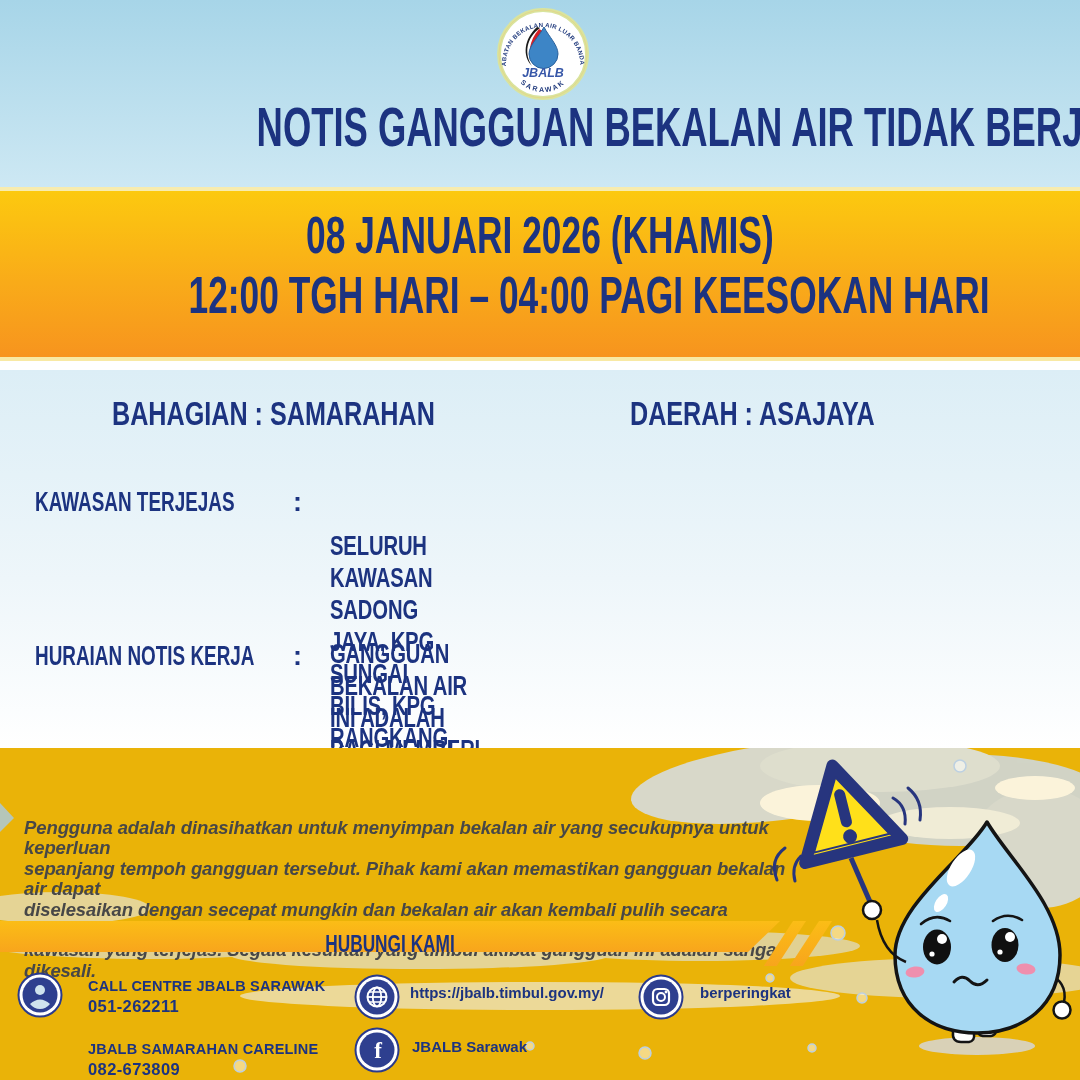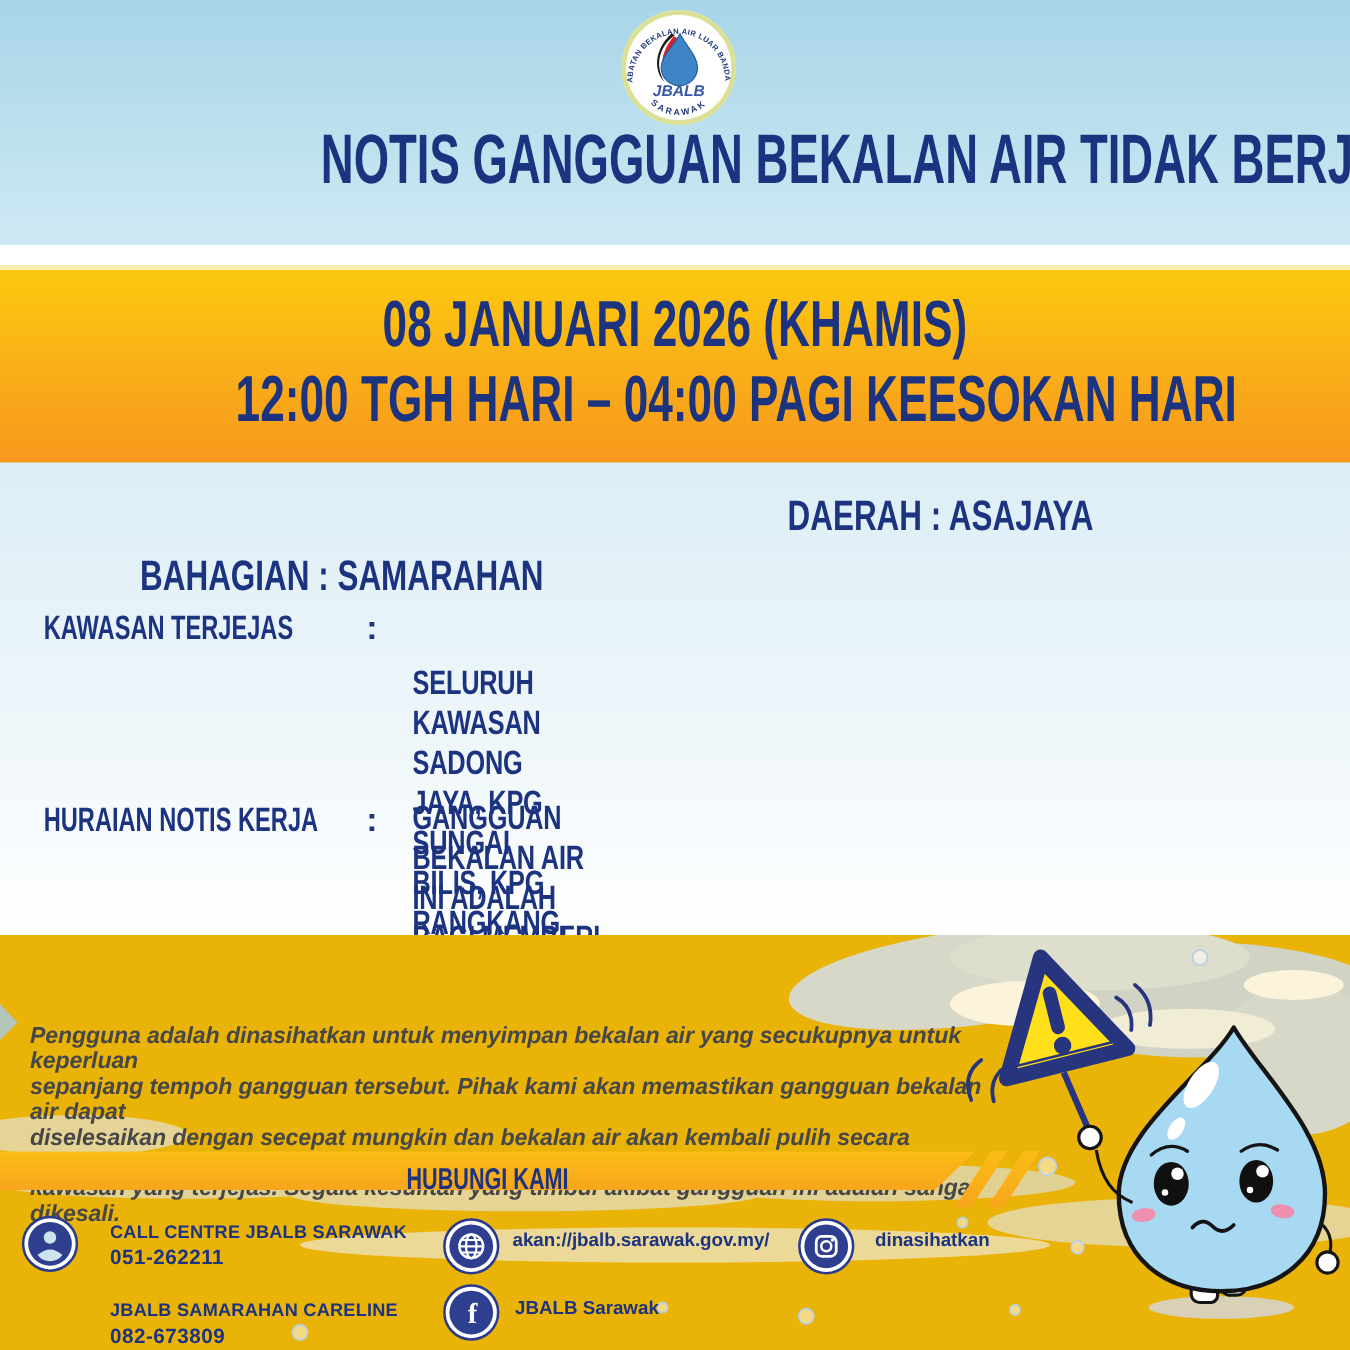--- a/index.html
+++ b/index.html
@@ -10,21 +10,21 @@
   .cx{display:inline-block;white-space:nowrap;font-weight:bold;color:#1c3380;}
 
   
   .top-sec{left:0;top:0;width:1080px;height:196px;
            background:linear-gradient(180deg,#a7d5e8 0%,#bfe1ef 60%,#cfe9f4 100%);}
   .logo-svg{left:497px;top:8px;width:92px;height:92px;}
   .title-wrap{left:0;right:0;top:94px;text-align:center;}
   .t-title{font-size:56px;transform:scaleX(.65);letter-spacing:0;}
 
   
-  .date-banner{left:0;top:212px;width:1080px;height:174px;box-sizing:border-box;
+  .date-banner{left:0;top:187px;width:1080px;height:174px;box-sizing:border-box;
                background:linear-gradient(180deg,#fcc90f 0%,#f9ab19 55%,#f7941e 100%);
                border-top:4px solid #f8ecae;border-bottom:4px solid #f8e9a4;padding-left:43px;}
   .b-line{position:absolute;left:0;right:0;text-align:center;}
   .b-line span{font-size:52px;transform:scaleX(.68);}
   .b-line.l1{top:14px;} .b-line.l2{top:74px;}
 
   
   .body-sec{left:0;top:370px;width:1080px;height:380px;
             background:linear-gradient(180deg,#dceef6 0%,#eef6fa 55%,#ffffff 100%);}
   .rg{font-size:34px;transform-origin:0 0;transform:scaleX(.74);}
@@ -84,21 +84,21 @@
   <section class="abs date-banner">
     <div class="b-line l1">
       <span class="cx">08 JANUARI 2026 (KHAMIS)</span>
     </div>
     <div class="b-line l2">
       <span class="cx">12:00 TGH HARI – 04:00 PAGI KEESOKAN HARI</span>
     </div>
   </section>
 
   <section class="abs body-sec">
-    <span class="abs" style="left:112px;top:24px;margin-top:48px;">
+    <span class="abs" style="left:112px;top:24px;">
       <span class="cx rg">BAHAGIAN : SAMARAHAN</span></span>
     <span class="abs" style="left:630px;top:24px;">
       <span class="cx rg">DAERAH : ASAJAYA</span></span>
 
     <div class="abs" style="left:35px;top:114px;">
       <span class="abs d-label" style="left:0;top:3px;">
         <span class="cx">KAWASAN TERJEJAS</span></span>
       <span class="abs d-colon navy" style="left:258px;top:3px;">:</span>
       <span class="abs d-value" style="left:295px;top:0;margin-top:46px;">
         <span class="cx">SELURUH KAWASAN SADONG JAYA, KPG SUNGAI BILIS, KPG
@@ -176,37 +176,37 @@
 
     <svg class="ic" style="left:354px;top:226px;" viewBox="0 0 46 46">
       <circle cx="23" cy="23" r="21.5" fill="#fff" stroke="#2a3a8c" stroke-width="2"></circle>
       <circle cx="23" cy="23" r="17.5" fill="#2e3f8f"></circle>
       <circle cx="23" cy="23" r="9.5" fill="none" stroke="#fff" stroke-width="2"></circle>
       <ellipse cx="23" cy="23" rx="4.2" ry="9.5" fill="none" stroke="#fff" stroke-width="1.8"></ellipse>
       <line x1="13.5" y1="23" x2="32.5" y2="23" stroke="#fff" stroke-width="1.8"></line>
       <line x1="15" y1="18" x2="31" y2="18" stroke="#fff" stroke-width="1.5"></line>
       <line x1="15" y1="28" x2="31" y2="28" stroke="#fff" stroke-width="1.5"></line>
     </svg>
-    <span class="abs c-big" style="left:410px;top:236px;">akan://jbalb.sarawak.gov.my/</span>
+    <span class="abs c-big" style="left:410px;top:236px;">https://jbalb.timbul.gov.my/</span>
 
     <svg class="ic" style="left:354px;top:279px;" viewBox="0 0 46 46">
       <circle cx="23" cy="23" r="21.5" fill="#fff" stroke="#2a3a8c" stroke-width="2"></circle>
       <circle cx="23" cy="23" r="17.5" fill="#2e3f8f"></circle>
       <text x="24" y="31" text-anchor="middle" font-family="Liberation Serif, serif" font-size="23" font-weight="bold" fill="#fff">f</text>
     </svg>
     <span class="abs c-big" style="left:412px;top:290px;">JBALB Sarawak</span>
 
     <svg class="ic" style="left:638px;top:226px;" viewBox="0 0 46 46">
       <circle cx="23" cy="23" r="21.5" fill="#fff" stroke="#2a3a8c" stroke-width="2"></circle>
       <circle cx="23" cy="23" r="17.5" fill="#2e3f8f"></circle>
       <rect x="15" y="15" width="16" height="16" rx="4.5" fill="none" stroke="#fff" stroke-width="2.2"></rect>
       <circle cx="23" cy="23" r="4" fill="none" stroke="#fff" stroke-width="2"></circle>
       <circle cx="28" cy="18" r="1.4" fill="#fff"></circle>
     </svg>
-    <span class="abs c-big" style="left:700px;top:236px;">dinasihatkan</span>
+    <span class="abs c-big" style="left:700px;top:236px;">berperingkat</span>
 
     <svg class="abs mascot" viewBox="0 0 315 332">
 
       <ellipse cx="212" cy="298" rx="58" ry="9" fill="#d6d6d6" opacity="0.85"></ellipse>
 
       <g stroke="#141414" stroke-width="2.5" fill="#ffffff">
         <path d="M 188 272 l 0 12 q -1 10 8 10 l 8 0 q 6 -1 5 -8 q -1 -6 -8 -6 l -4 0 l 0 -8 Z"></path>
         <path d="M 222 272 l 0 12 q 1 10 -8 10 l -6 0 q -6 -1 -5 -8 q 1 -6 8 -6 l 2 0 l 0 -8 Z" transform="translate(14,0) scale(0.98)"></path>
       </g>
 

